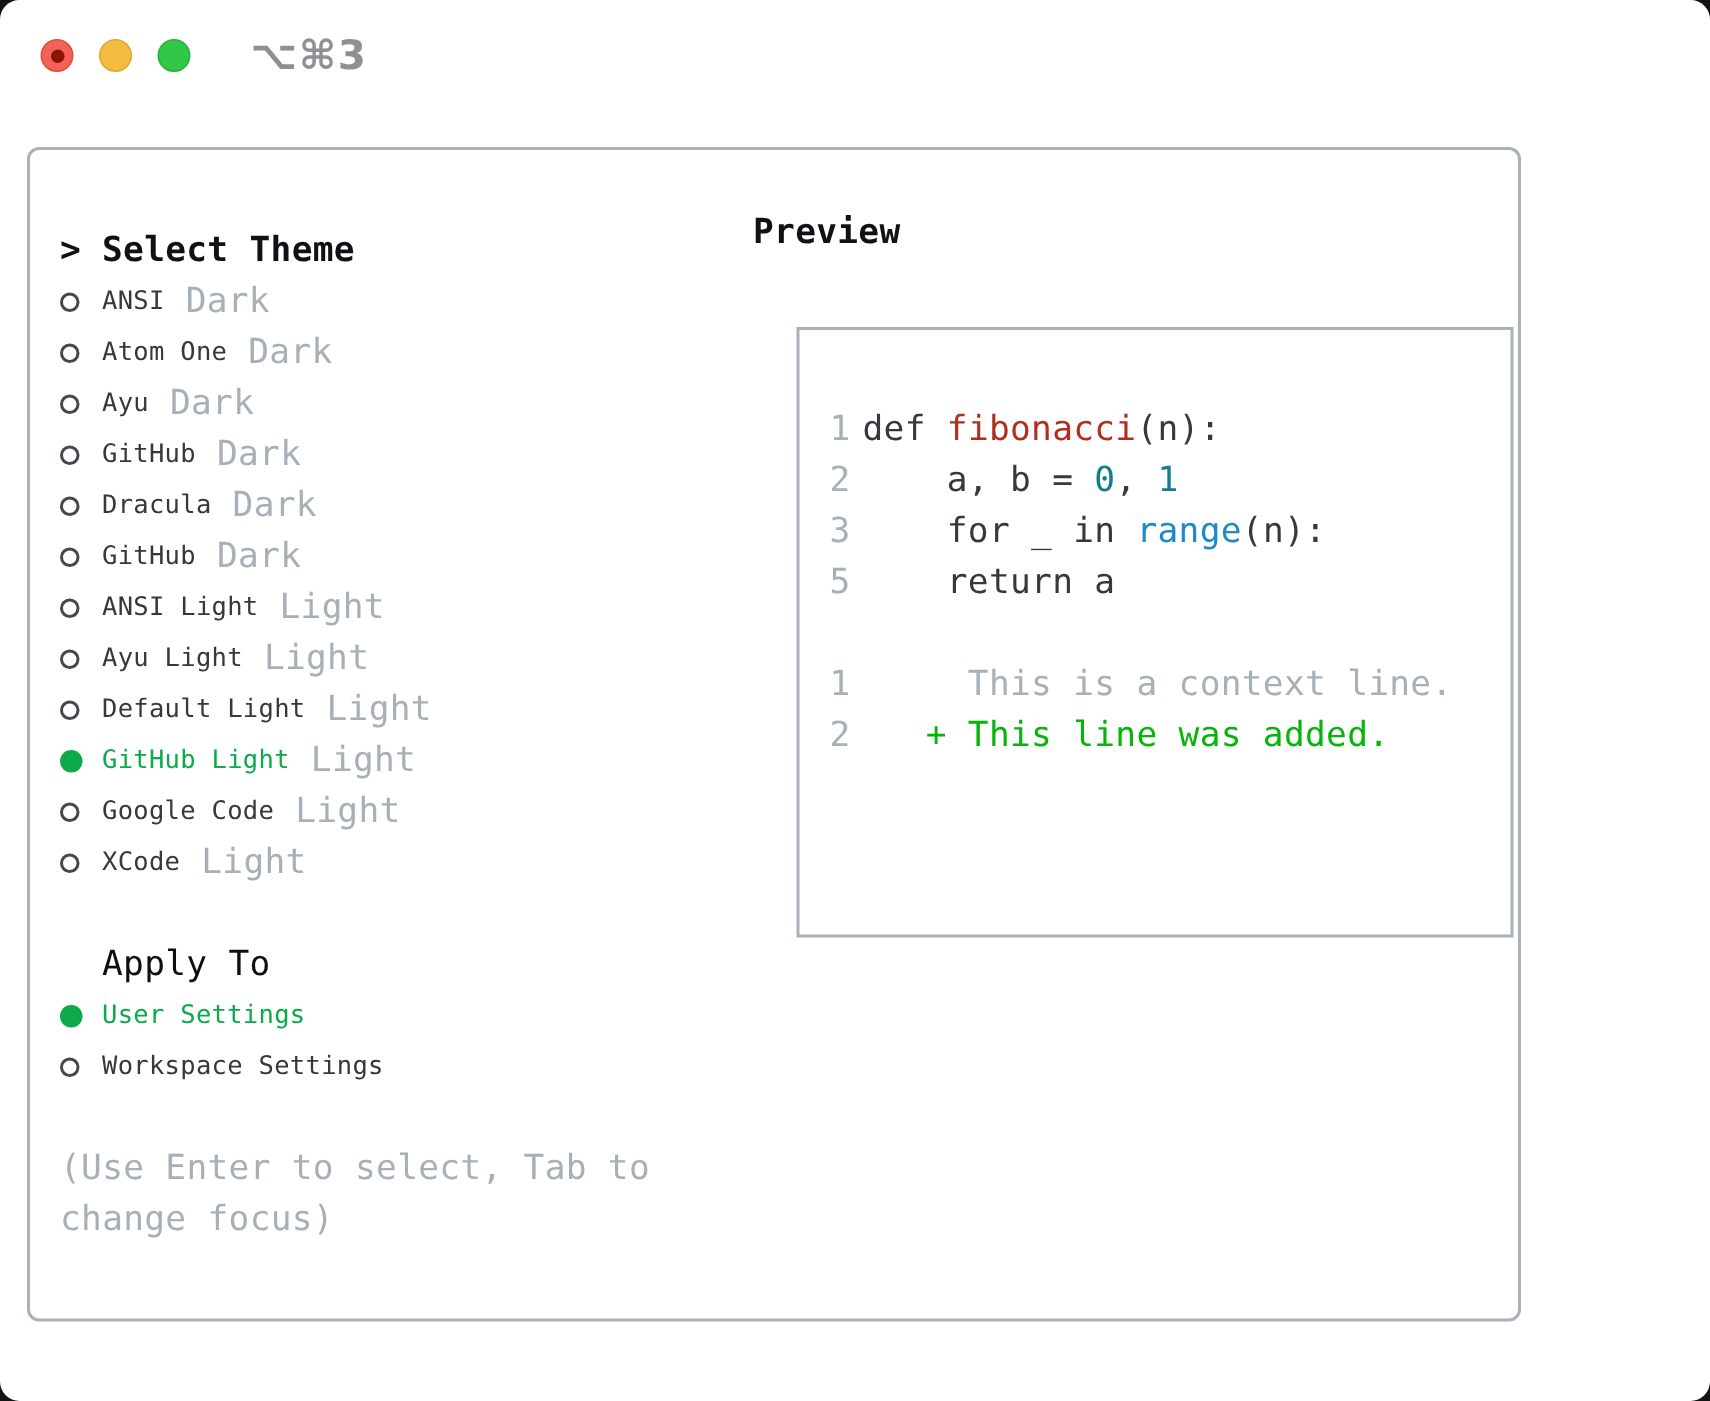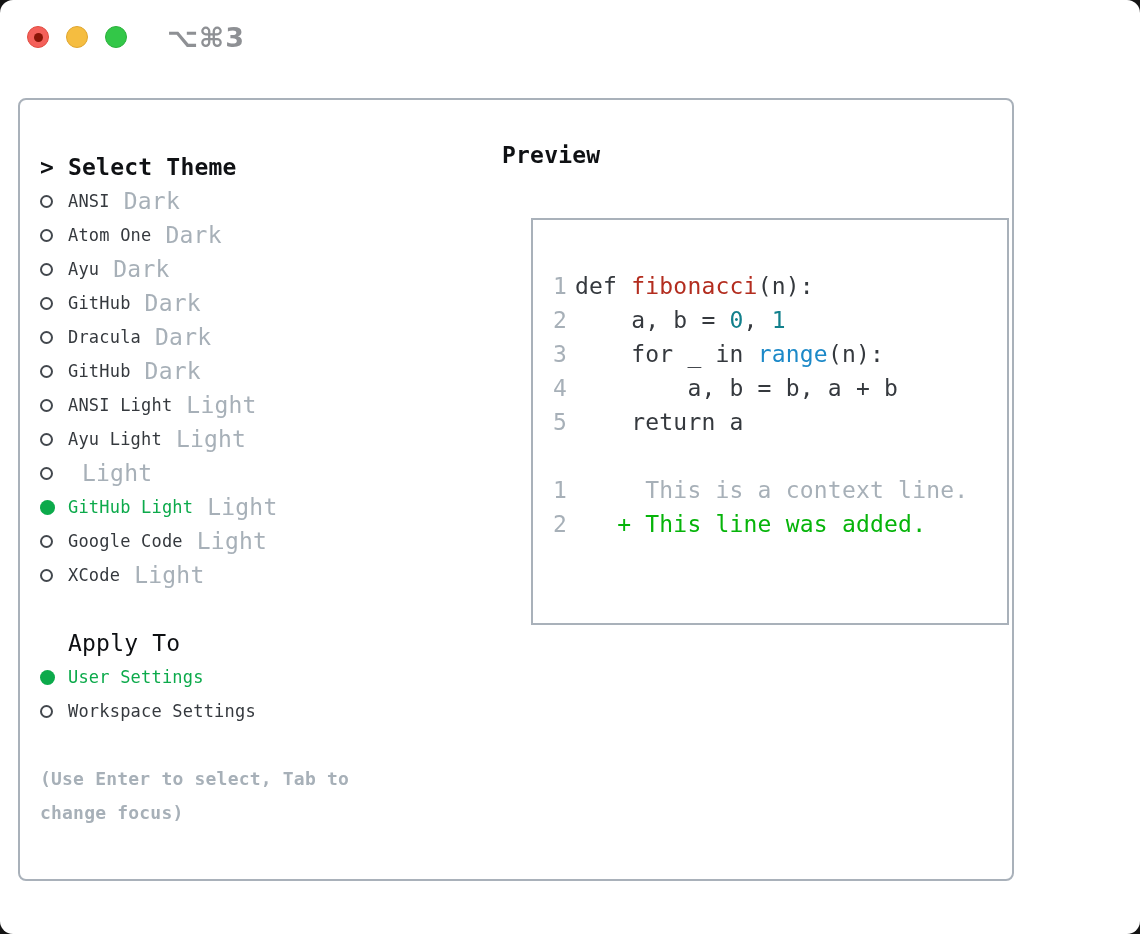--- a/index.html
+++ b/index.html
@@ -46,22 +46,22 @@
   }
   .dot-filled {
     width: 15px; height: 15px; border-radius: 50%; background: var(--accent-green);
   }
   .name { font-size: 17px; color: var(--text-primary); letter-spacing: 0.2px; }
   .variant { font-size: 23px; color: var(--text-muted); margin-left: 14px; letter-spacing: 0.2px; }
   .theme-row.selected .name, .apply-row.selected .name { color: var(--accent-green); }
   .spacer { height: 34px; }
   .help { margin-top: 0; }
   .help div {
-    height: 34px; line-height: 34px; font-size: 18px; color: var(--text-muted);
-    white-space: pre; letter-spacing: 0.2px; font-weight: bold;
+    height: 34px; line-height: 34px; font-size: 23px; color: var(--text-muted);
+    white-space: pre; letter-spacing: 0.2px;
   }
   
   .preview-title {
     position: absolute; left: 482px; top: 38px; height: 34px;
     display: flex; align-items: center;
   }
   .preview-box {
     position: absolute; left: 495px; top: 102px; width: 478px; height: 407px;
     box-sizing: border-box; border: 2px solid var(--panel-border); background: #ffffff;
     margin: 16px; padding: 49px 0 0 20px; overflow: hidden;
@@ -102,21 +102,21 @@
 
       <div id="theme-list">
           <div class="row theme-row"><span class="marker"><span class="dot-hollow"></span></span><span class="name">ANSI</span><span class="variant">Dark</span></div>
           <div class="row theme-row"><span class="marker"><span class="dot-hollow"></span></span><span class="name">Atom One</span><span class="variant">Dark</span></div>
           <div class="row theme-row"><span class="marker"><span class="dot-hollow"></span></span><span class="name">Ayu</span><span class="variant">Dark</span></div>
           <div class="row theme-row"><span class="marker"><span class="dot-hollow"></span></span><span class="name">GitHub</span><span class="variant">Dark</span></div>
           <div class="row theme-row"><span class="marker"><span class="dot-hollow"></span></span><span class="name">Dracula</span><span class="variant">Dark</span></div>
           <div class="row theme-row"><span class="marker"><span class="dot-hollow"></span></span><span class="name">GitHub</span><span class="variant">Dark</span></div>
           <div class="row theme-row"><span class="marker"><span class="dot-hollow"></span></span><span class="name">ANSI Light</span><span class="variant">Light</span></div>
           <div class="row theme-row"><span class="marker"><span class="dot-hollow"></span></span><span class="name">Ayu Light</span><span class="variant">Light</span></div>
-          <div class="row theme-row"><span class="marker"><span class="dot-hollow"></span></span><span class="variant">Light</span></div>
+          <div class="row theme-row"><span class="marker"><span class="dot-hollow"></span></span><span class="name">Default Light</span><span class="variant">Light</span></div>
           <div class="row theme-row selected"><span class="marker"><span class="dot-filled"></span></span><span class="name">GitHub Light</span><span class="variant">Light</span></div>
           <div class="row theme-row"><span class="marker"><span class="dot-hollow"></span></span><span class="name">Google Code</span><span class="variant">Light</span></div>
           <div class="row theme-row"><span class="marker"><span class="dot-hollow"></span></span><span class="name">XCode</span><span class="variant">Light</span></div>
         </div>
 
       <div class="spacer"></div>
 
       <div class="row">
         <span class="marker"></span>
         <span class="heading-plain">Apply To</span>
@@ -134,21 +134,20 @@
         <div>change focus)</div>
       </div>
     </div>
 
     <div class="preview-title heading">Preview</div>
 
     <div class="preview-box" id="preview-box">
         <div class="code-line"><span class="tk-ln">1</span><span class="tk-plain">def </span><span class="tk-fn">fibonacci</span><span class="tk-plain">(n):</span></div>
         <div class="code-line"><span class="tk-ln">2</span><span class="tk-plain">    a, b = </span><span class="tk-num">0</span><span class="tk-plain">, </span><span class="tk-num">1</span></div>
         <div class="code-line"><span class="tk-ln">3</span><span class="tk-plain">    for _ in </span><span class="tk-call">range</span><span class="tk-plain">(n):</span></div>
-        <div class="code-line"><span class="tk-ln">4</span><span class="tk-plain">        a, b = b, a + b</span></div>
         <div class="code-line"><span class="tk-ln">5</span><span class="tk-plain">    return a</span></div>
         <div class="code-line"></div>
         <div class="code-line"><span class="tk-ln">1</span><span class="tk-ctx">     This is a context line.</span></div>
         <div class="code-line"><span class="tk-ln">2</span><span class="tk-add">   + This line was added.</span></div>
       </div>
 
   </div>
 </div>
 
 </body></html>

